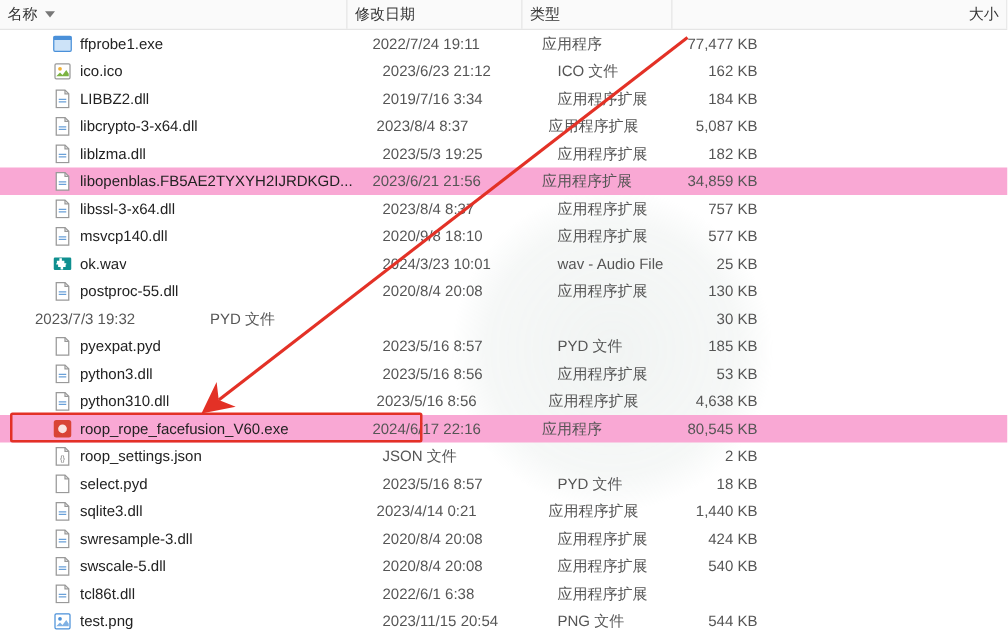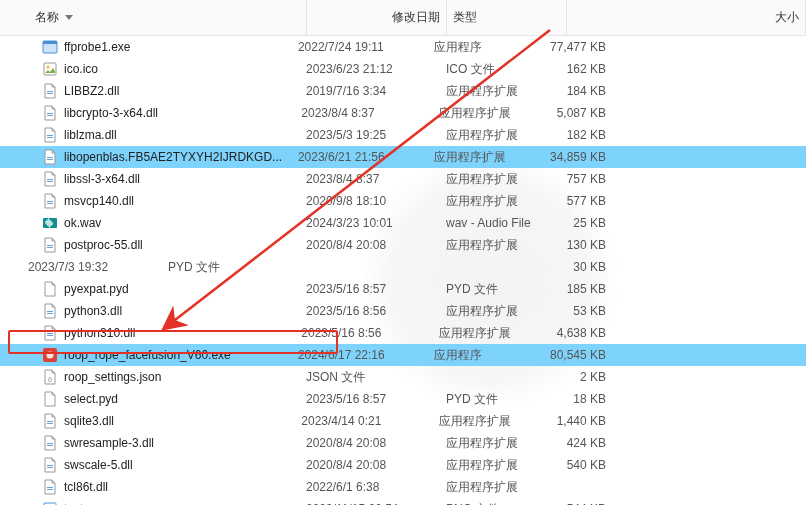--- a/index.html
+++ b/index.html
@@ -8,54 +8,53 @@
     font-size: 12px;
     background: #ffffff;
     color: #333;
     width: 806px;
     height: 505px;
     overflow: hidden;
     position: relative;
   }
   .header {
     display: flex;
-    height: 36px;
+    height: 24px;
     border-bottom: 1px solid #e5e5e5;
     background: #fafafa;
     position: relative;
     z-index: 2;
-    padding-left: 29px;
   }
   .header .col {
     display: flex;
     align-items: center;
     padding: 0 6px;
     border-right: 1px solid #e5e5e5;
     color: #333;
     position: relative;
   }
   .col-name   { width: 278px; padding-left: 14px; }
-  .col-date   { width: 140px; justify-content: flex-end; }
+  .col-date   { width: 140px; }
   .col-type   { width: 120px; }
   .col-size   { flex: 1; justify-content: flex-end; }
   .sort-dn {
     width: 0; height: 0;
     border-left: 4px solid transparent;
     border-right: 4px solid transparent;
     border-top: 5px solid #777;
     margin-left: 6px;
   }
   .rows { position: relative; z-index: 2; }
   .row {
     display: flex;
     height: 22px;
     align-items: center;
     padding-left: 28px;
   }
-  .row.sel { background: #7dd3fc; }
+  .row.sel { background: #f9a8d4; }
   .row .c-name { width: 278px; display: flex; align-items: center; padding-left: 14px; gap: 6px; overflow: hidden; }
   .row .c-date { width: 140px; color: #555; }
   .row .c-type { width: 120px; color: #555; }
   .row .c-size { flex: 1; color: #555; text-align: right; padding-right: 200px; white-space: nowrap; }
   .fname { color: #222; white-space: nowrap; overflow: hidden; text-overflow: ellipsis; }
   .icon { width: 16px; height: 16px; flex: 0 0 16px; display: flex; align-items: center; justify-content: center; }
   .icon svg { width: 16px; height: 16px; }
   
   .hl-box {
     position: absolute;

